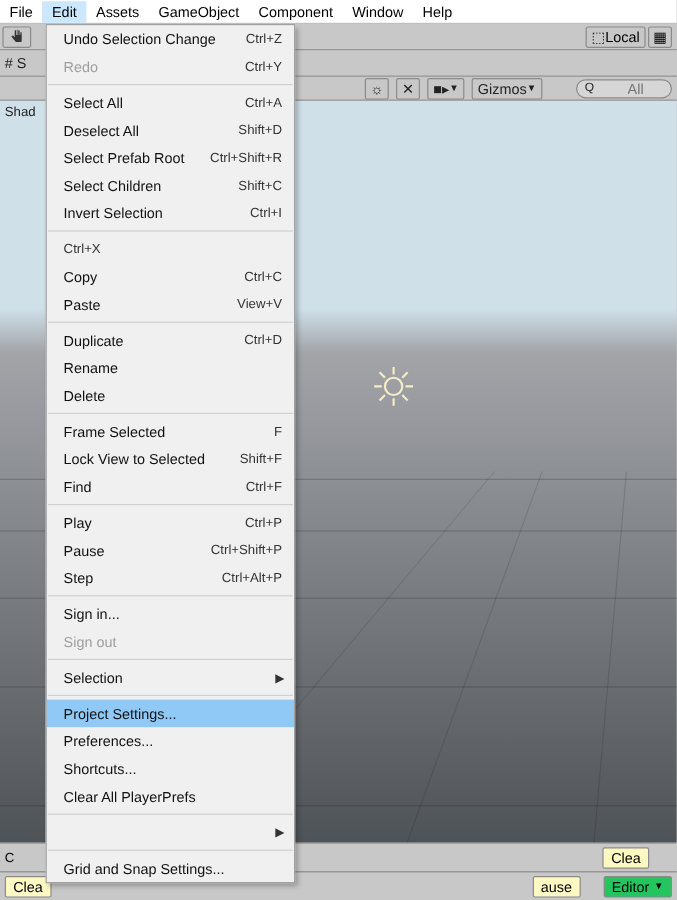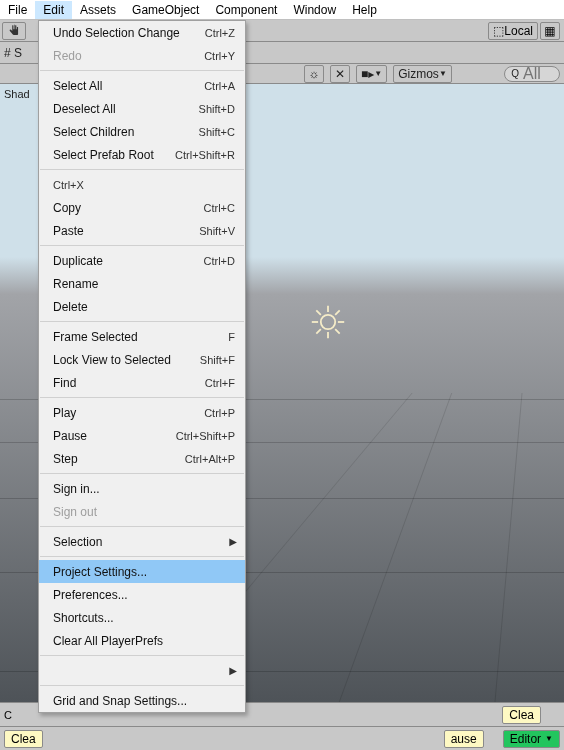--- a/index.html
+++ b/index.html
@@ -19,21 +19,21 @@
 
   
   .hier-strip { height: 22px; background: #c8c8c8; display:flex; align-items:center; padding-left:4px; border-bottom:1px solid #8a8a8a; color:#222; }
   .hier-strip span { margin-right:4px; }
 
   
   .viewport-wrap { position: relative; height: calc(100% - 20px - 22px - 22px - 24px - 24px); }
   .viewport-toolbar { position:absolute; top:0; left:0; right:0; height:20px; background:#c8c8c8; border-bottom:1px solid #8a8a8a; display:flex; align-items:center; padding:0 4px; font-size:11px; color:#222; }
   .viewport-toolbar .grp { display:flex; align-items:center; gap:4px; margin-right:8px; }
   .search-box { margin-left:auto; display:flex; align-items:center; gap:4px; background:#d6d6d6; border:1px solid #8a8a8a; border-radius:10px; padding:0 6px; height:16px; min-width:50px;}
-  .search-box input { border:none; background:transparent; outline:none; font-size:16px; width:30px; }
+  .search-box input { border:none; background:transparent; outline:none; font-size:12px; width:30px;margin-left:24px; }
   .sky-ground { position:absolute; top:20px; left:0; right:0; bottom:0; background: linear-gradient(to bottom, #cfe0e9 0%, #cfe0e9 28%, #a2a4a8 34%, #4e5358 100%); }
   .grid { position:absolute; inset:0; }
   .grid .hline { position:absolute; left:0; right:0; height:1px; background:rgba(0,0,0,0.18); }
   .grid .vline { position:absolute; top:0; bottom:0; width:1px; background:rgba(0,0,0,0.12); }
   .sun { position:absolute; top:220px; left:310px; width:36px; height:36px; }
 
   
   .dropdown { position:absolute; top:20px; left:38px; width:208px; background:#f0f0f0; border:1px solid #a0a0a0; box-shadow: 2px 3px 4px rgba(0,0,0,0.25); }
   .dropdown-row { display:flex; align-items:center; height:23px; padding:0 10px 0 14px; color:#111; cursor:default; position:relative;}
   .dropdown-row.disabled { color:#9e9e9e; }
@@ -163,38 +163,42 @@
     <div class="dropdown-sep"></div>
     <div class="dropdown-row">
       <span class="label">Select All</span>
       <span class="shortcut">Ctrl+A</span>
     </div>
     <div class="dropdown-row">
       <span class="label">Deselect All</span>
       <span class="shortcut">Shift+D</span>
     </div>
     <div class="dropdown-row">
+      <span class="label">Select Prefab Root</span>
+      <span class="shortcut">Ctrl+Shift+R</span>
+    </div>
+    <div class="dropdown-row">
       <span class="label">Select Children</span>
       <span class="shortcut">Shift+C</span>
     </div>
     <div class="dropdown-row">
-      <span class="label">Select Prefab Root</span>
-      <span class="shortcut">Ctrl+Shift+R</span>
+      <span class="label">Invert Selection</span>
+      <span class="shortcut">Ctrl+I</span>
     </div>
     <div class="dropdown-sep"></div>
     <div class="dropdown-row">
       <span class="shortcut">Ctrl+X</span>
     </div>
     <div class="dropdown-row">
       <span class="label">Copy</span>
       <span class="shortcut">Ctrl+C</span>
     </div>
     <div class="dropdown-row">
       <span class="label">Paste</span>
-      <span class="shortcut">Shift+V</span>
+      <span class="shortcut">View+V</span>
     </div>
     <div class="dropdown-sep"></div>
     <div class="dropdown-row">
       <span class="label">Duplicate</span>
       <span class="shortcut">Ctrl+D</span>
     </div>
     <div class="dropdown-row">
       <span class="label">Rename</span>
     </div>
     <div class="dropdown-row">

